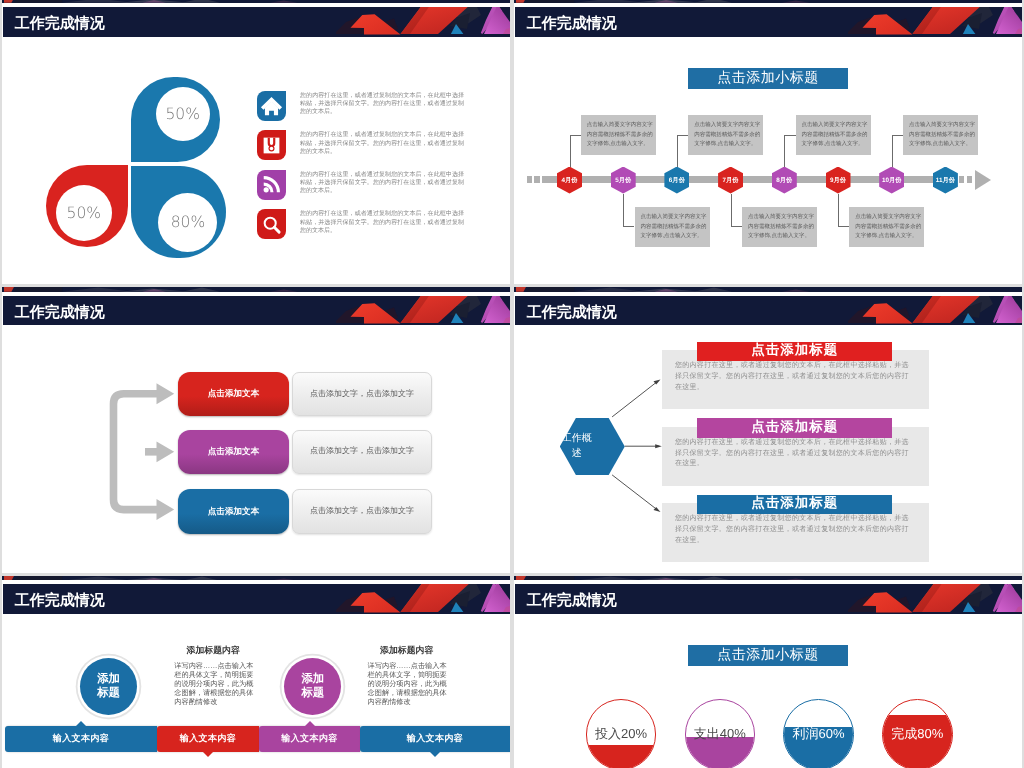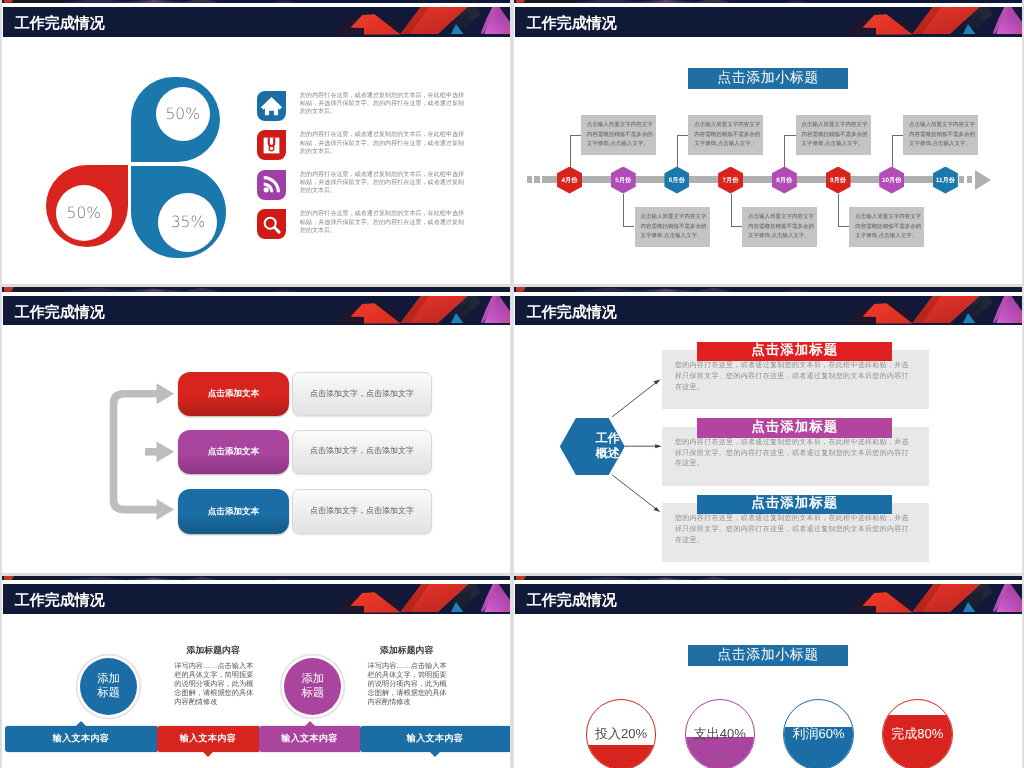--- a/index.html
+++ b/index.html
@@ -65,32 +65,32 @@
   box-shadow:0 1px 2px rgba(0,0,0,.3);}
 .descbox{position:absolute;left:290px;width:140px;height:44.4px;border-radius:7px;
   background:linear-gradient(180deg,#fbfbfb 0%,#efefef 45%,#e2e2e2 100%);
   border:1px solid #d8d8d8;color:#575757;font-size:8px;
   display:flex;align-items:center;justify-content:center;box-shadow:0 1px 2px rgba(0,0,0,.12);}
 
 
 .lines4{position:absolute;left:0;top:0;}
 .hexlabel{display:block;width:34px;}
 .hex4{position:absolute;left:45.8px;top:92.5px;width:65px;height:57.5px;
-  background:#1a6ea5;color:#fff;font-size:12px;font-weight:700;line-height:15px;text-align:center;
-  display:flex;align-items:center;justify-content:flex-end;
+  background:#1a6ea5;color:#fff;font-size:10px;font-weight:400;line-height:15px;text-align:center;
+  display:flex;align-items:center;justify-content:flex-start;
   clip-path:polygon(25% 0,75% 0,100% 50%,75% 100%,25% 100%,0 50%);}
 .card4{position:absolute;left:148.1px;width:267px;background:#e8e8e8;}
 .card4 .hd{position:absolute;left:34.9px;width:195.3px;height:19.6px;color:#fff;font-size:13.5px;
   font-weight:700;display:flex;align-items:center;justify-content:center;letter-spacing:1px;}
 .card4 .bd{position:absolute;left:12.8px;top:11px;width:234px;font-size:7px;line-height:10.7px;color:#8d8d8d;
   text-align:justify;letter-spacing:0.3px;}
 
 
 .circ5{position:absolute;width:56.8px;height:56.8px;border-radius:50%;color:#fff;font-size:11.4px;
-  font-weight:400;line-height:14.5px;text-align:center;display:flex;align-items:center;justify-content:center;
+  font-weight:700;line-height:14.5px;text-align:center;display:flex;align-items:center;justify-content:center;
   box-shadow:0 0 0 2.5px #fff, 0 0 0 4.3px #e3e3e3, 1px 2.5px 3px rgba(0,0,0,.20);}
 .c5t{display:block;width:24px;}
 .h5{position:absolute;font-size:8.9px;font-weight:700;color:#3a3a3a;letter-spacing:0;white-space:nowrap;}
 .b5{position:absolute;font-size:7.2px;line-height:9px;color:#555;width:79.5px;letter-spacing:0;}
 .tabs5{position:absolute;left:0;top:112px;width:508px;height:19px;}
 .tab5{position:absolute;top:0;height:26px;color:#fff;font-size:9px;font-weight:700;letter-spacing:.4px;
   display:flex;align-items:center;justify-content:center;border-radius:3px 0 0 3px;
   box-shadow:1px 0 2px rgba(0,0,0,.25);}
 .tab5 .notch{position:absolute;left:50%;margin-left:-5px;width:0;height:0;
   border-left:5px solid transparent;border-right:5px solid transparent;}
@@ -225,21 +225,21 @@
 <div class="petal" style="left:44px;top:128px;width:82px;height:82px">
 <svg class="shape" width="82" height="82" viewBox="0 0 82 82">
             <path d="M 41.0,0 H 82 A 0,0 0 0 1 82,0 V 41.0 A 41.0,41.0 0 0 1 41.0,82 H 41.0 A 41.0,41.0 0 0 1 0,41.0 V 41.0 A 41.0,41.0 0 0 1 41.0,0 Z" fill="#d9231f"></path>
           </svg>
 <div class="hole" style="left:9.5px;top:19.8px;width:56.5px;height:56.5px">50%</div>
 </div>
 <div class="petal" style="left:129px;top:129px;width:95px;height:92px">
 <svg class="shape" width="95" height="92" viewBox="0 0 95 92">
             <path d="M 0,0 H 49.0 A 46.0,46.0 0 0 1 95,46.0 V 46.0 A 46.0,46.0 0 0 1 49.0,92 H 46.0 A 46.0,46.0 0 0 1 0,46.0 V 0 A 0,0 0 0 1 0,0 Z" fill="#1a78ad"></path>
           </svg>
-<div class="hole" style="left:27.4px;top:26.8px;width:59px;height:59px">35%</div>
+<div class="hole" style="left:27.4px;top:26.8px;width:59px;height:59px">80%</div>
 </div>
 <div class="ico-list">
 <div class="ico-row">
 <div class="ico-box" style="background:#1a6ea5;border-radius:8px 0 8px 8px;display:flex;align-items:center;justify-content:center">
               <svg viewBox="0 0 32 32" width="25" height="25">
                 <path d="M16 5.2 2.5 18.3l3.2 3.2L16 11.4l10.3 10.1 3.2-3.2z" fill="#fff"></path>
                 <path d="M7.6 18.8 16 10.6l8.4 8.2v9.6h-5.3v-5.6h-6.2v5.6H7.6z" fill="#fff"></path>
               </svg>
             </div>
 <div class="ico-txt">您的内容打在这里，或者通过复制您的文本后，在此框中选择粘贴，并选择只保留文字。您的内容打在这里，或者通过复制您的文本后。</div>

